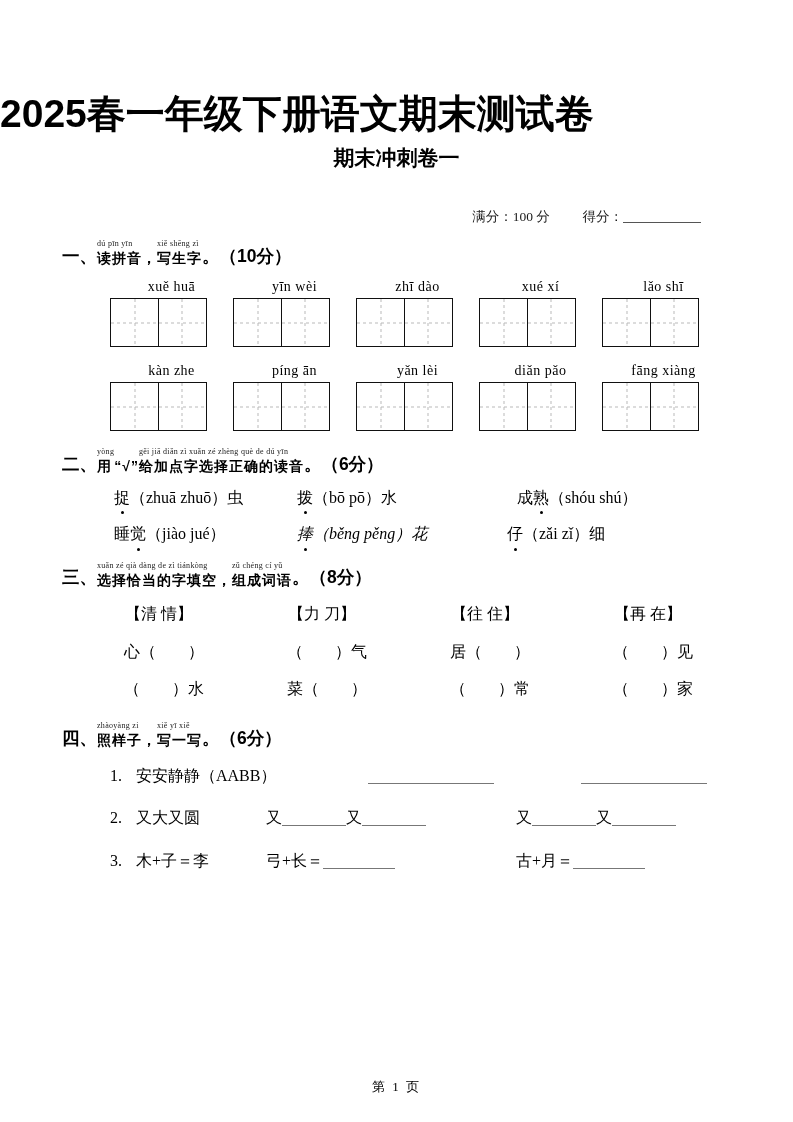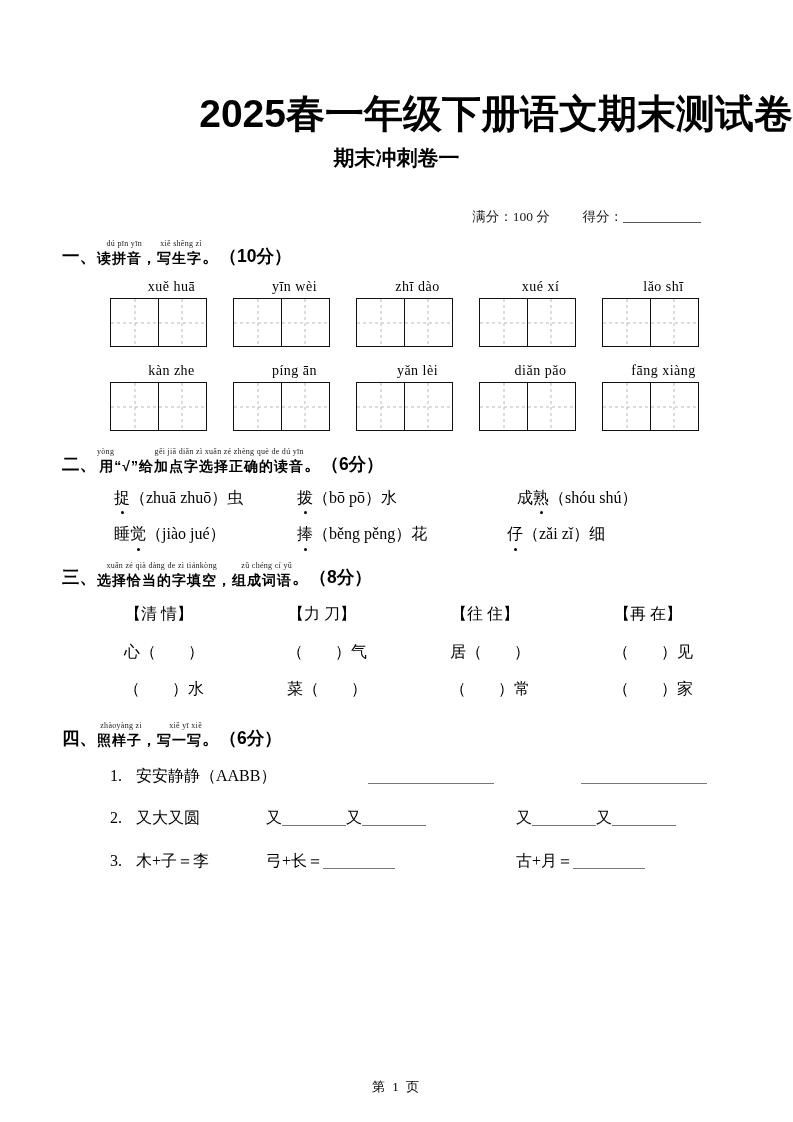--- a/index.html
+++ b/index.html
@@ -16,21 +16,21 @@
     overflow: hidden;
   }
   .page {
     position: absolute;
     inset: 0;
     padding: 0;
   }
 
   
   .title-main {
-    text-align: right;
+    text-align: left;
     font-family: "Liberation Sans", "DejaVu Sans", sans-serif;
     font-weight: bold;
     font-size: 39px;
     letter-spacing: 0px;
     margin-top: 92px;
     line-height: 1.15;
   }
   .title-sub {
     text-align: center;
     font-family: "Liberation Sans", "DejaVu Sans", sans-serif;
@@ -66,21 +66,21 @@
   .sec-head {
     font-family: "Liberation Sans", "DejaVu Sans", sans-serif;
     font-weight: bold;
     font-size: 17.5px;
     white-space: nowrap;
     line-height: 1.05;
   }
   .ruby {
     display: inline-block;
     vertical-align: bottom;
-    text-align: right;
+    text-align: left;
     line-height: 1.0;
   }
   .ruby .rt {
     display: block;
     font-family: "Liberation Serif", "DejaVu Serif", serif;
     font-weight: normal;
     font-size: 8px;
     letter-spacing: 0.3px;
     color: #222;
     height: 11px;
@@ -267,21 +267,21 @@
     </div>
 
     <div class="q-row" style="margin-left:52px; margin-top:14px;">
       <div style="width:183px;"><span class="dotted-char">捉</span><span>（zhuā zhuō）</span><span>虫</span></div>
       <div style="width:220px;"><span class="dotted-char">拨</span><span>（bō pō）</span><span>水</span></div>
       <div><span>成</span><span class="dotted-char">熟</span><span>（shóu shú）</span></div>
     </div>
 
     <div class="q-row" style="margin-left:52px; margin-top:14px;">
       <div style="width:183px;"><span>睡</span><span class="dotted-char">觉</span><span>（jiào jué）</span></div>
-      <div style="width:210px;"><span class="dotted-char">捧</span><span>（běng pěng）</span><span>花</span></div>
+      <div style="width:210px;font-style:italic;"><span class="dotted-char">捧</span><span>（běng pěng）</span><span>花</span></div>
       <div><span class="dotted-char">仔</span><span>（zǎi zǐ）</span><span>细</span></div>
     </div>
   </div>
 
   <div class="section" style="margin-top:16px;">
     <div class="sec-head">
       <span class="plainpart">三、</span><span class="ruby"><span class="rt">xuǎn zé qià dàng de zì tiánkòng</span><span class="rb">选择恰当的字填空</span></span><span class="ruby"><span class="rt"></span><span class="rb">，</span></span><span class="ruby"><span class="rt">zǔ chéng cí yǔ</span><span class="rb">组成词语</span></span><span class="plainpart">。（8分）</span>
     </div>
 
     <div class="q-row" style="margin-left:63px; margin-top:16px;">

